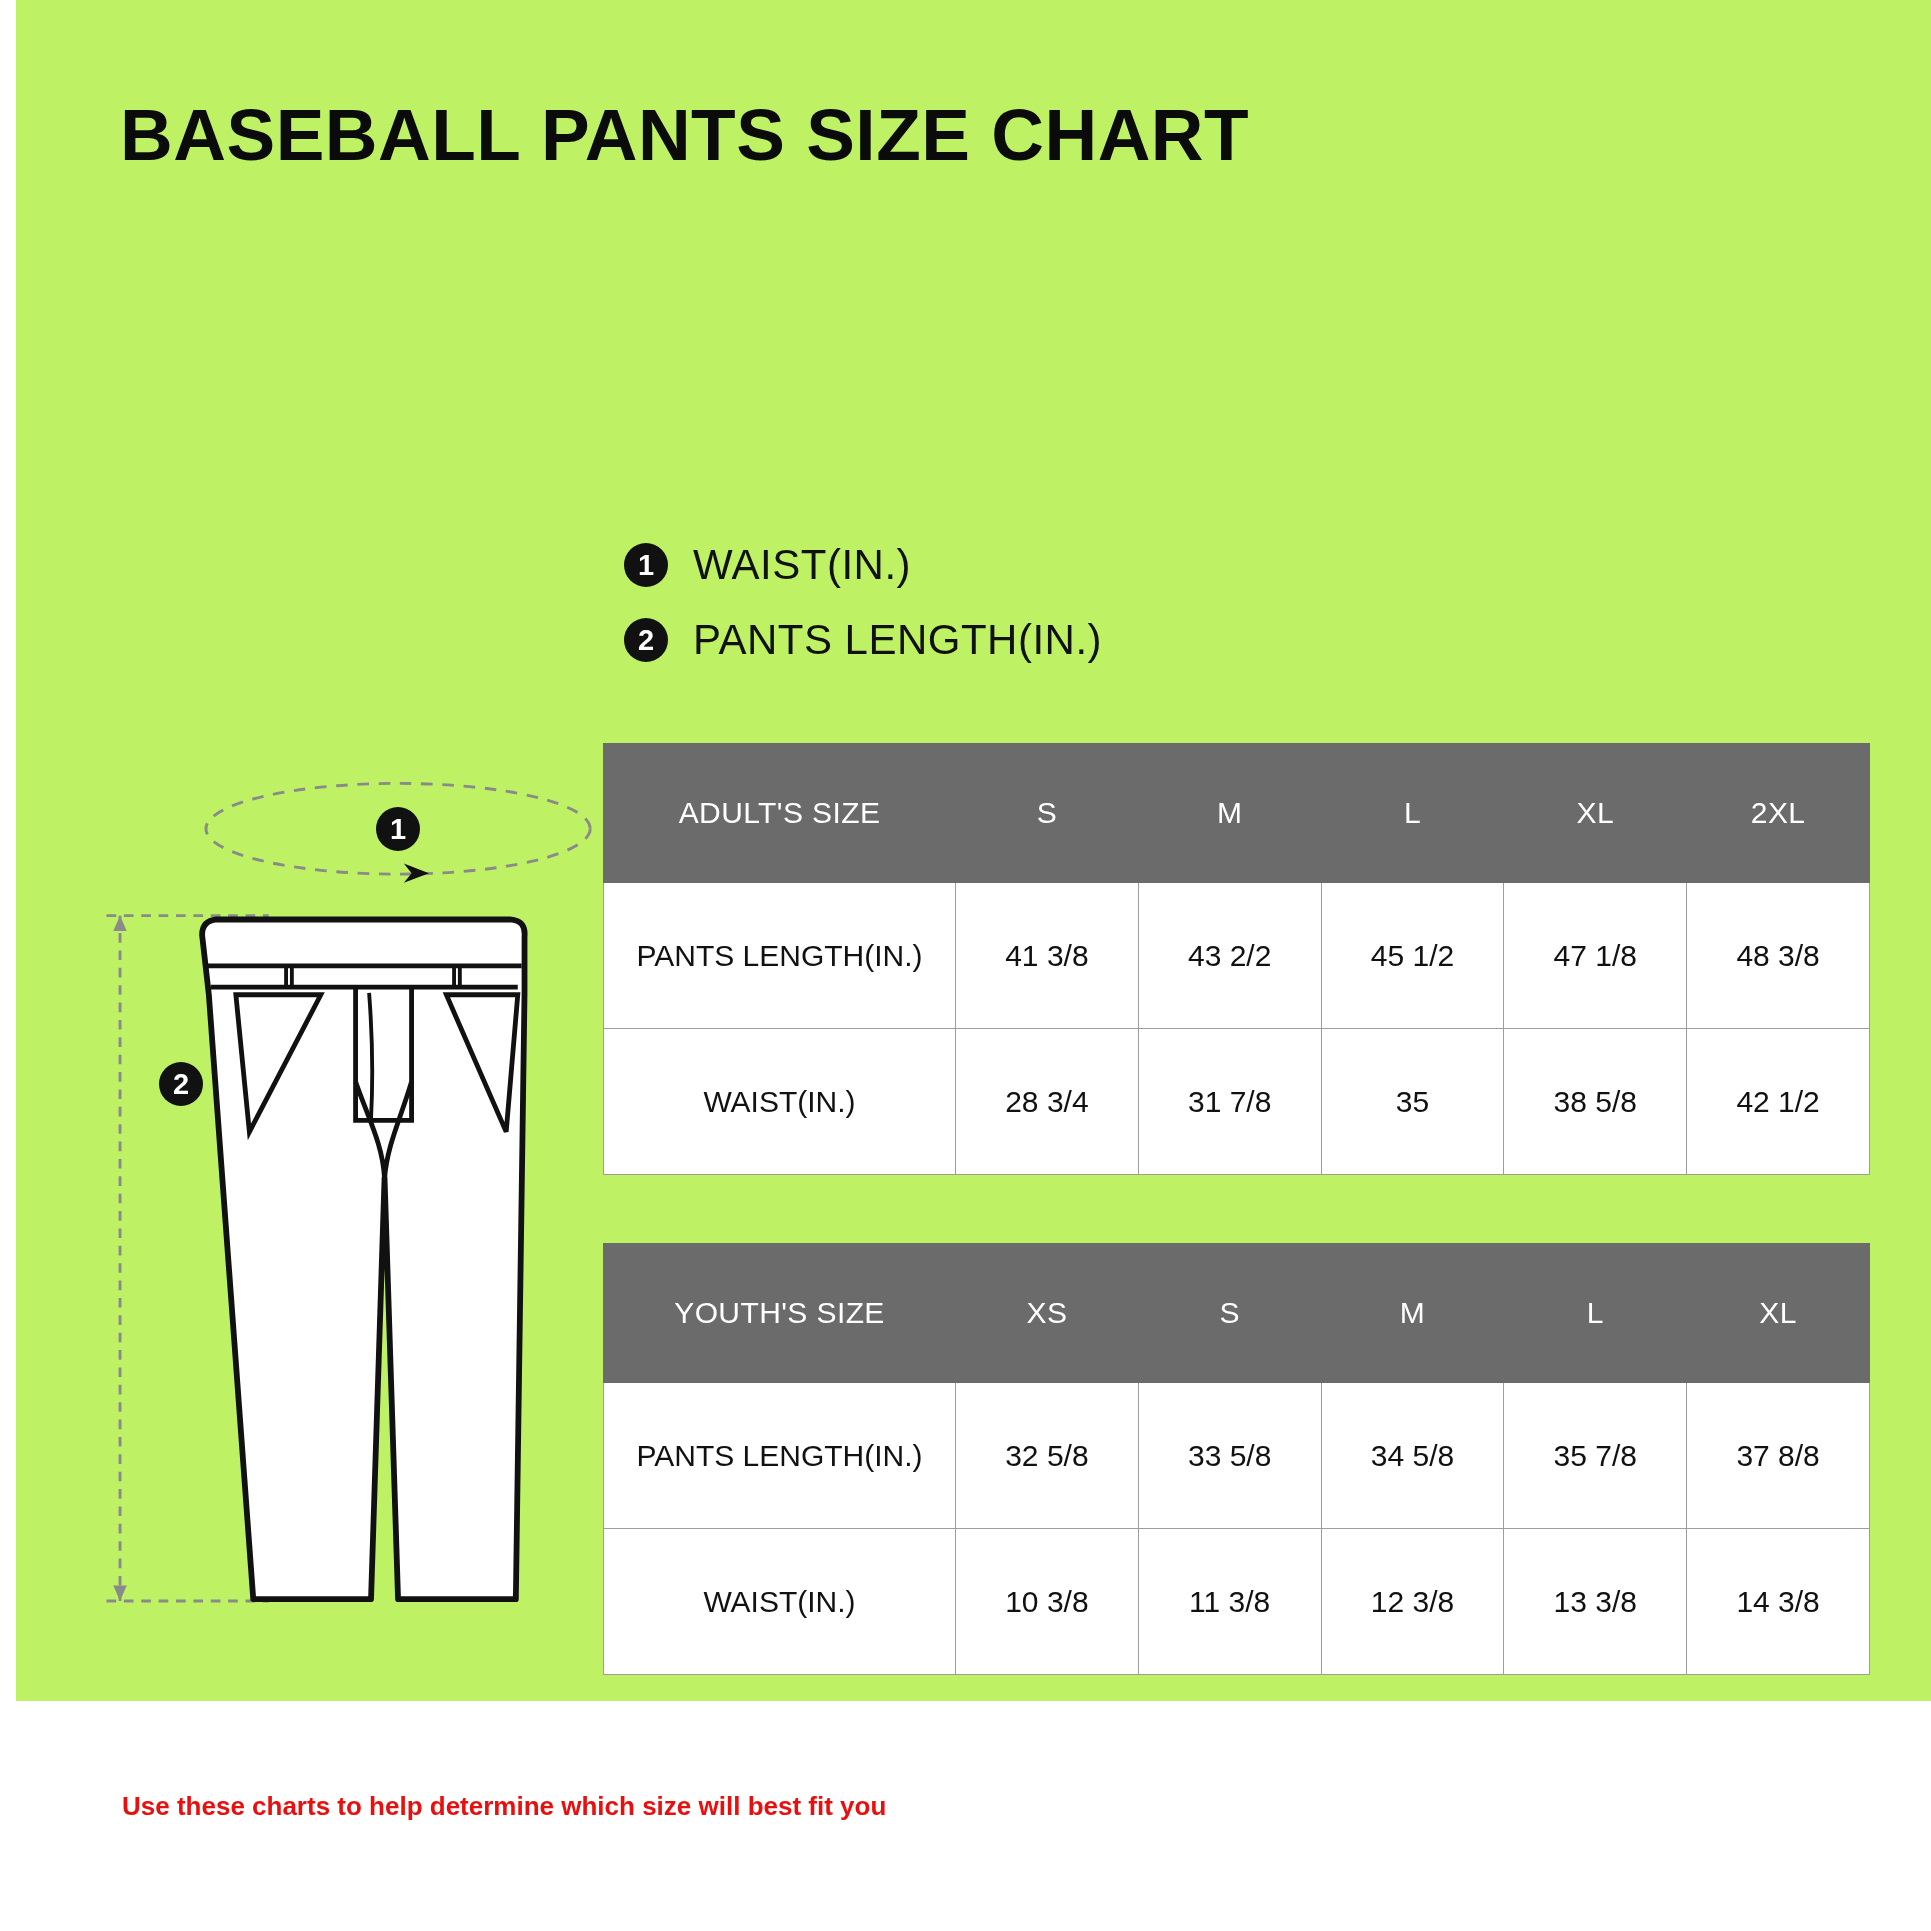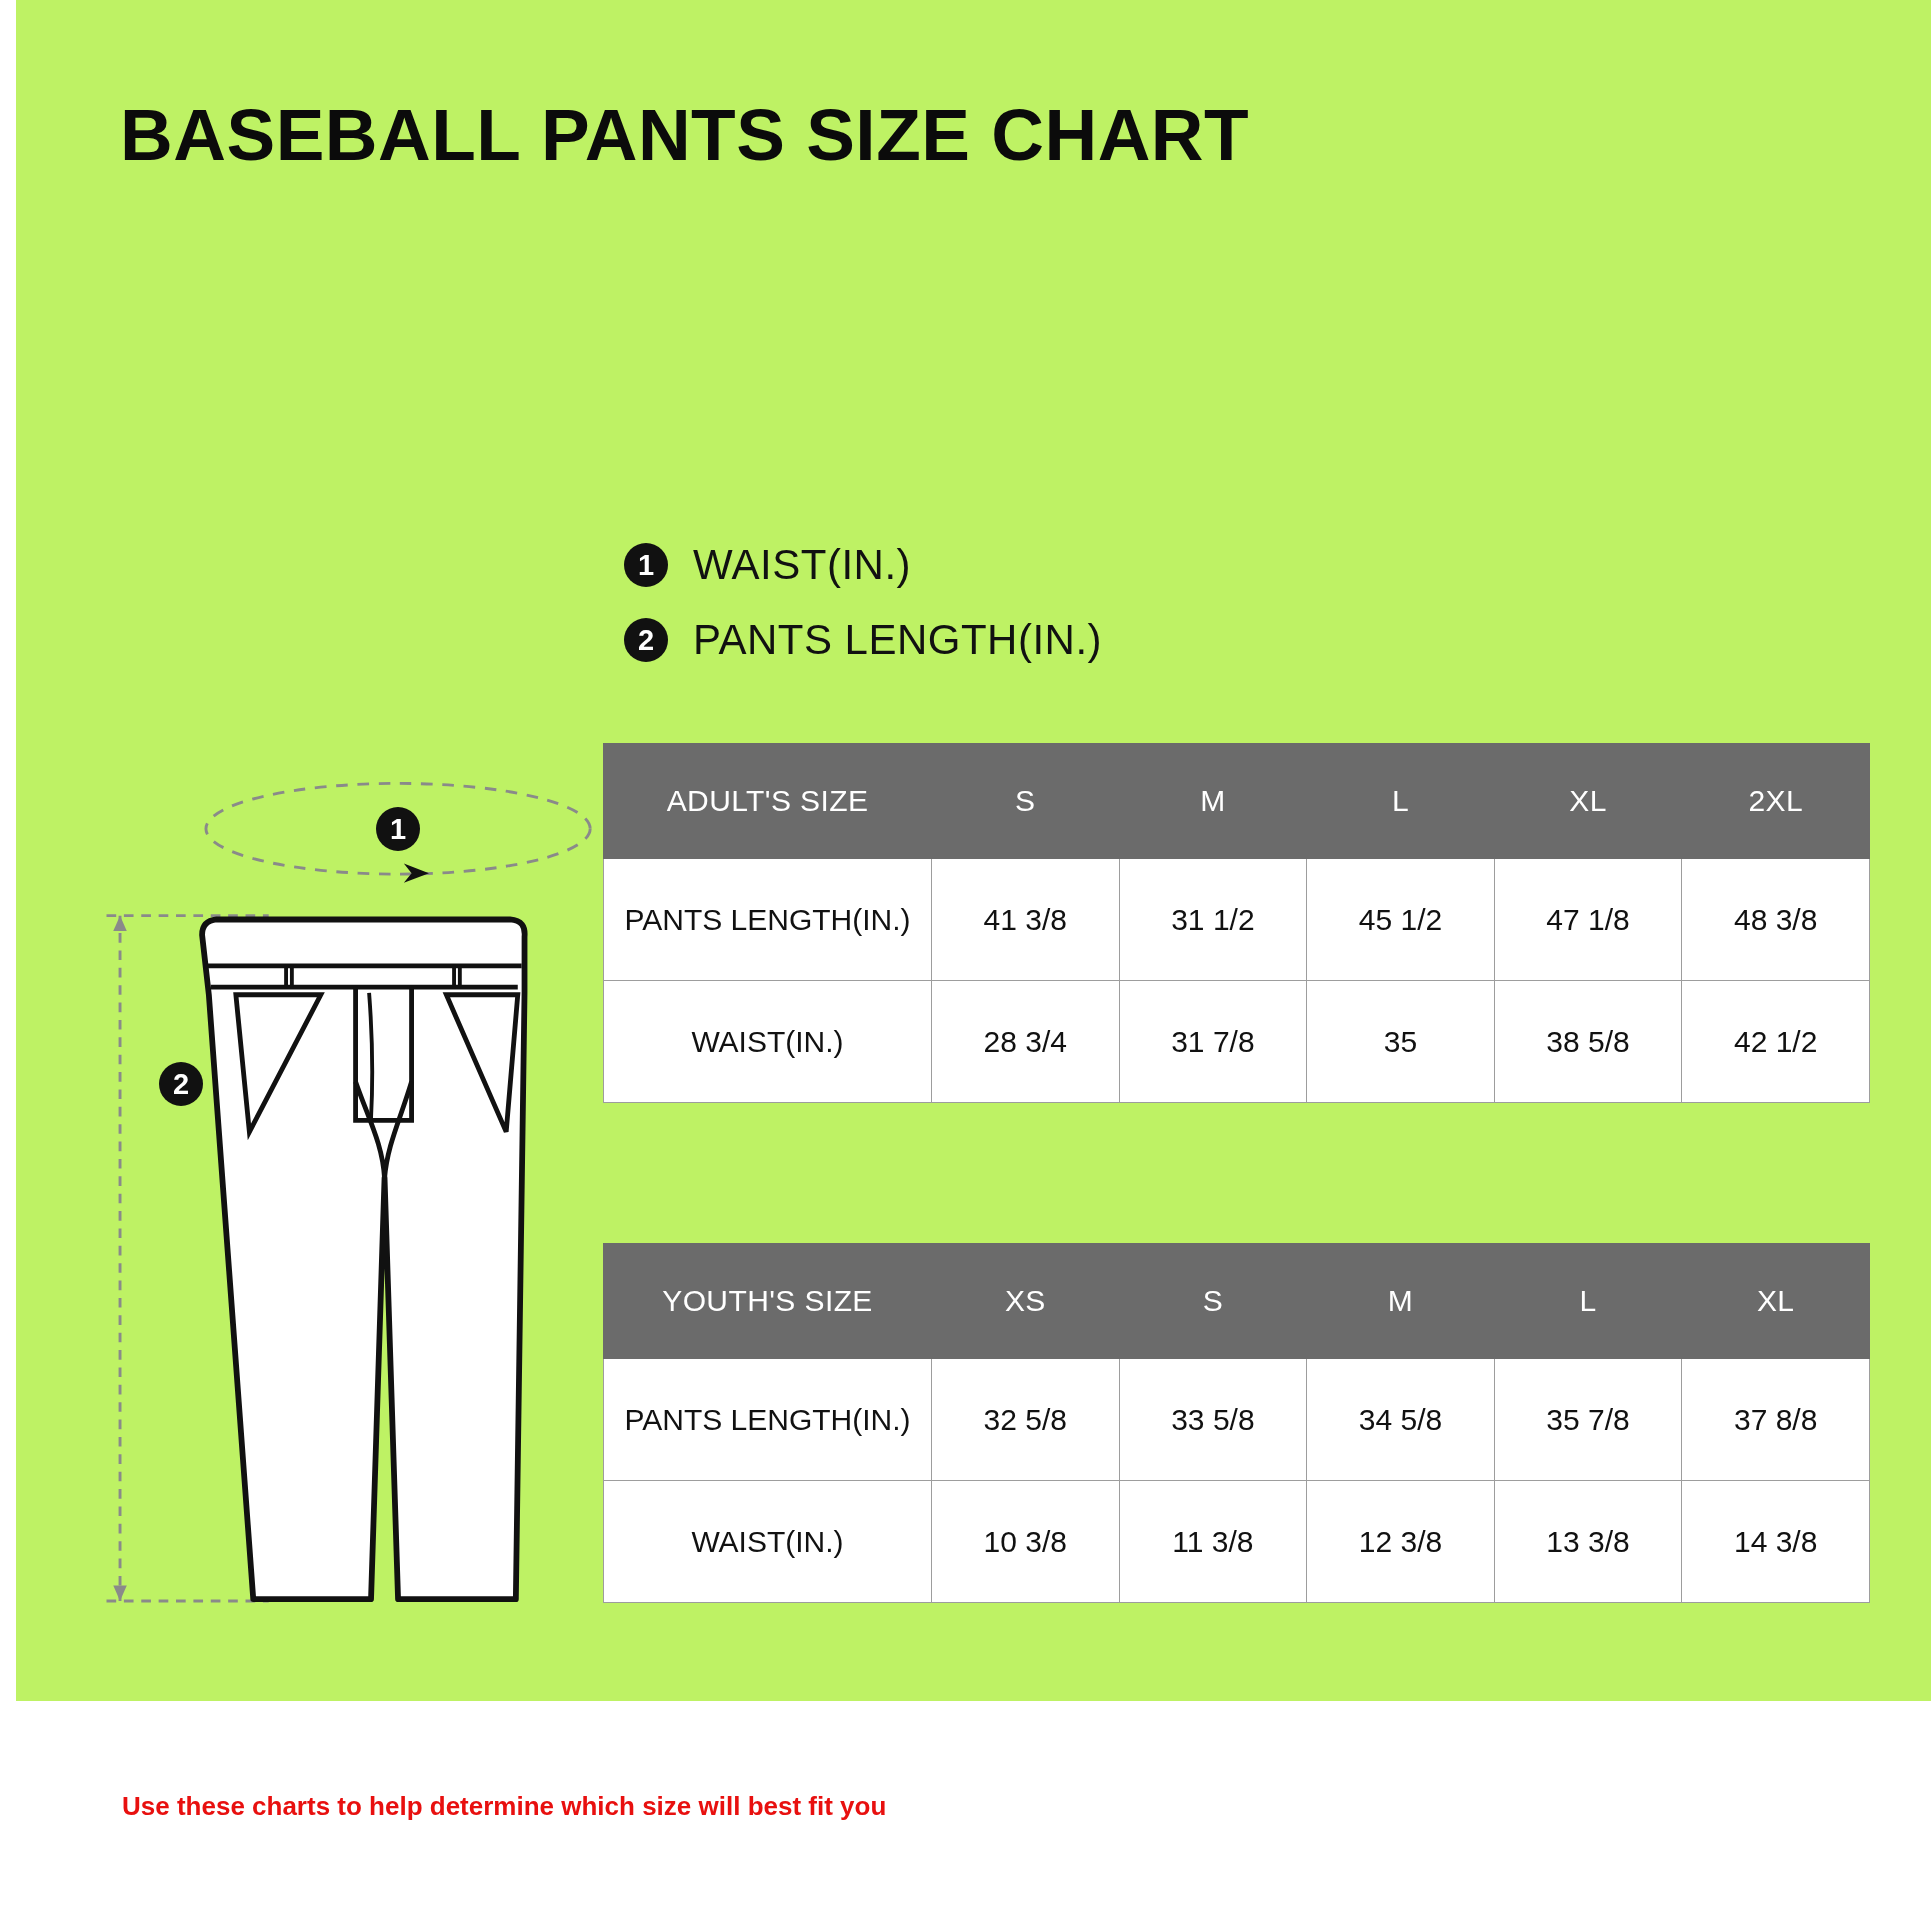--- a/index.html
+++ b/index.html
@@ -112,21 +112,21 @@
   .tbl.adult { left: 587px; top: 743px; width: 1267px; }
   .tbl.youth { left: 587px; top: 1218px; width: 1267px; margin-top: 25px; }
 
   .tbl th, .tbl td {
     border: 1.9px solid #9d9d9d;
     text-align: center;
     vertical-align: middle;
     font-size: 30px;
     font-weight: normal;
     color: #111111;
-    padding: 4px;
+    padding: 16px;
   }
   .tbl thead th {
     background: #6b6b6b;
     color: #ffffff;
     border-color: #6b6b6b;
     height: 106px;
     font-size: 30px;
     letter-spacing: 0.4px;
   }
   .tbl thead th.corner {
@@ -226,21 +226,21 @@
         <th>M</th>
         <th>L</th>
         <th>XL</th>
         <th>2XL</th>
       </tr>
     </thead>
     <tbody>
       <tr>
         <td class="rowhead col-label">PANTS LENGTH(IN.)</td>
         <td>41 3/8</td>
-        <td>31 1/2</td>
+        <td>43 2/2</td>
         <td>45 1/2</td>
         <td>47 1/8</td>
         <td>48 3/8</td>
       </tr>
       <tr>
         <td class="rowhead col-label">WAIST(IN.)</td>
         <td>28 3/4</td>
         <td>31 7/8</td>
         <td>35</td>
         <td>38 5/8</td>

